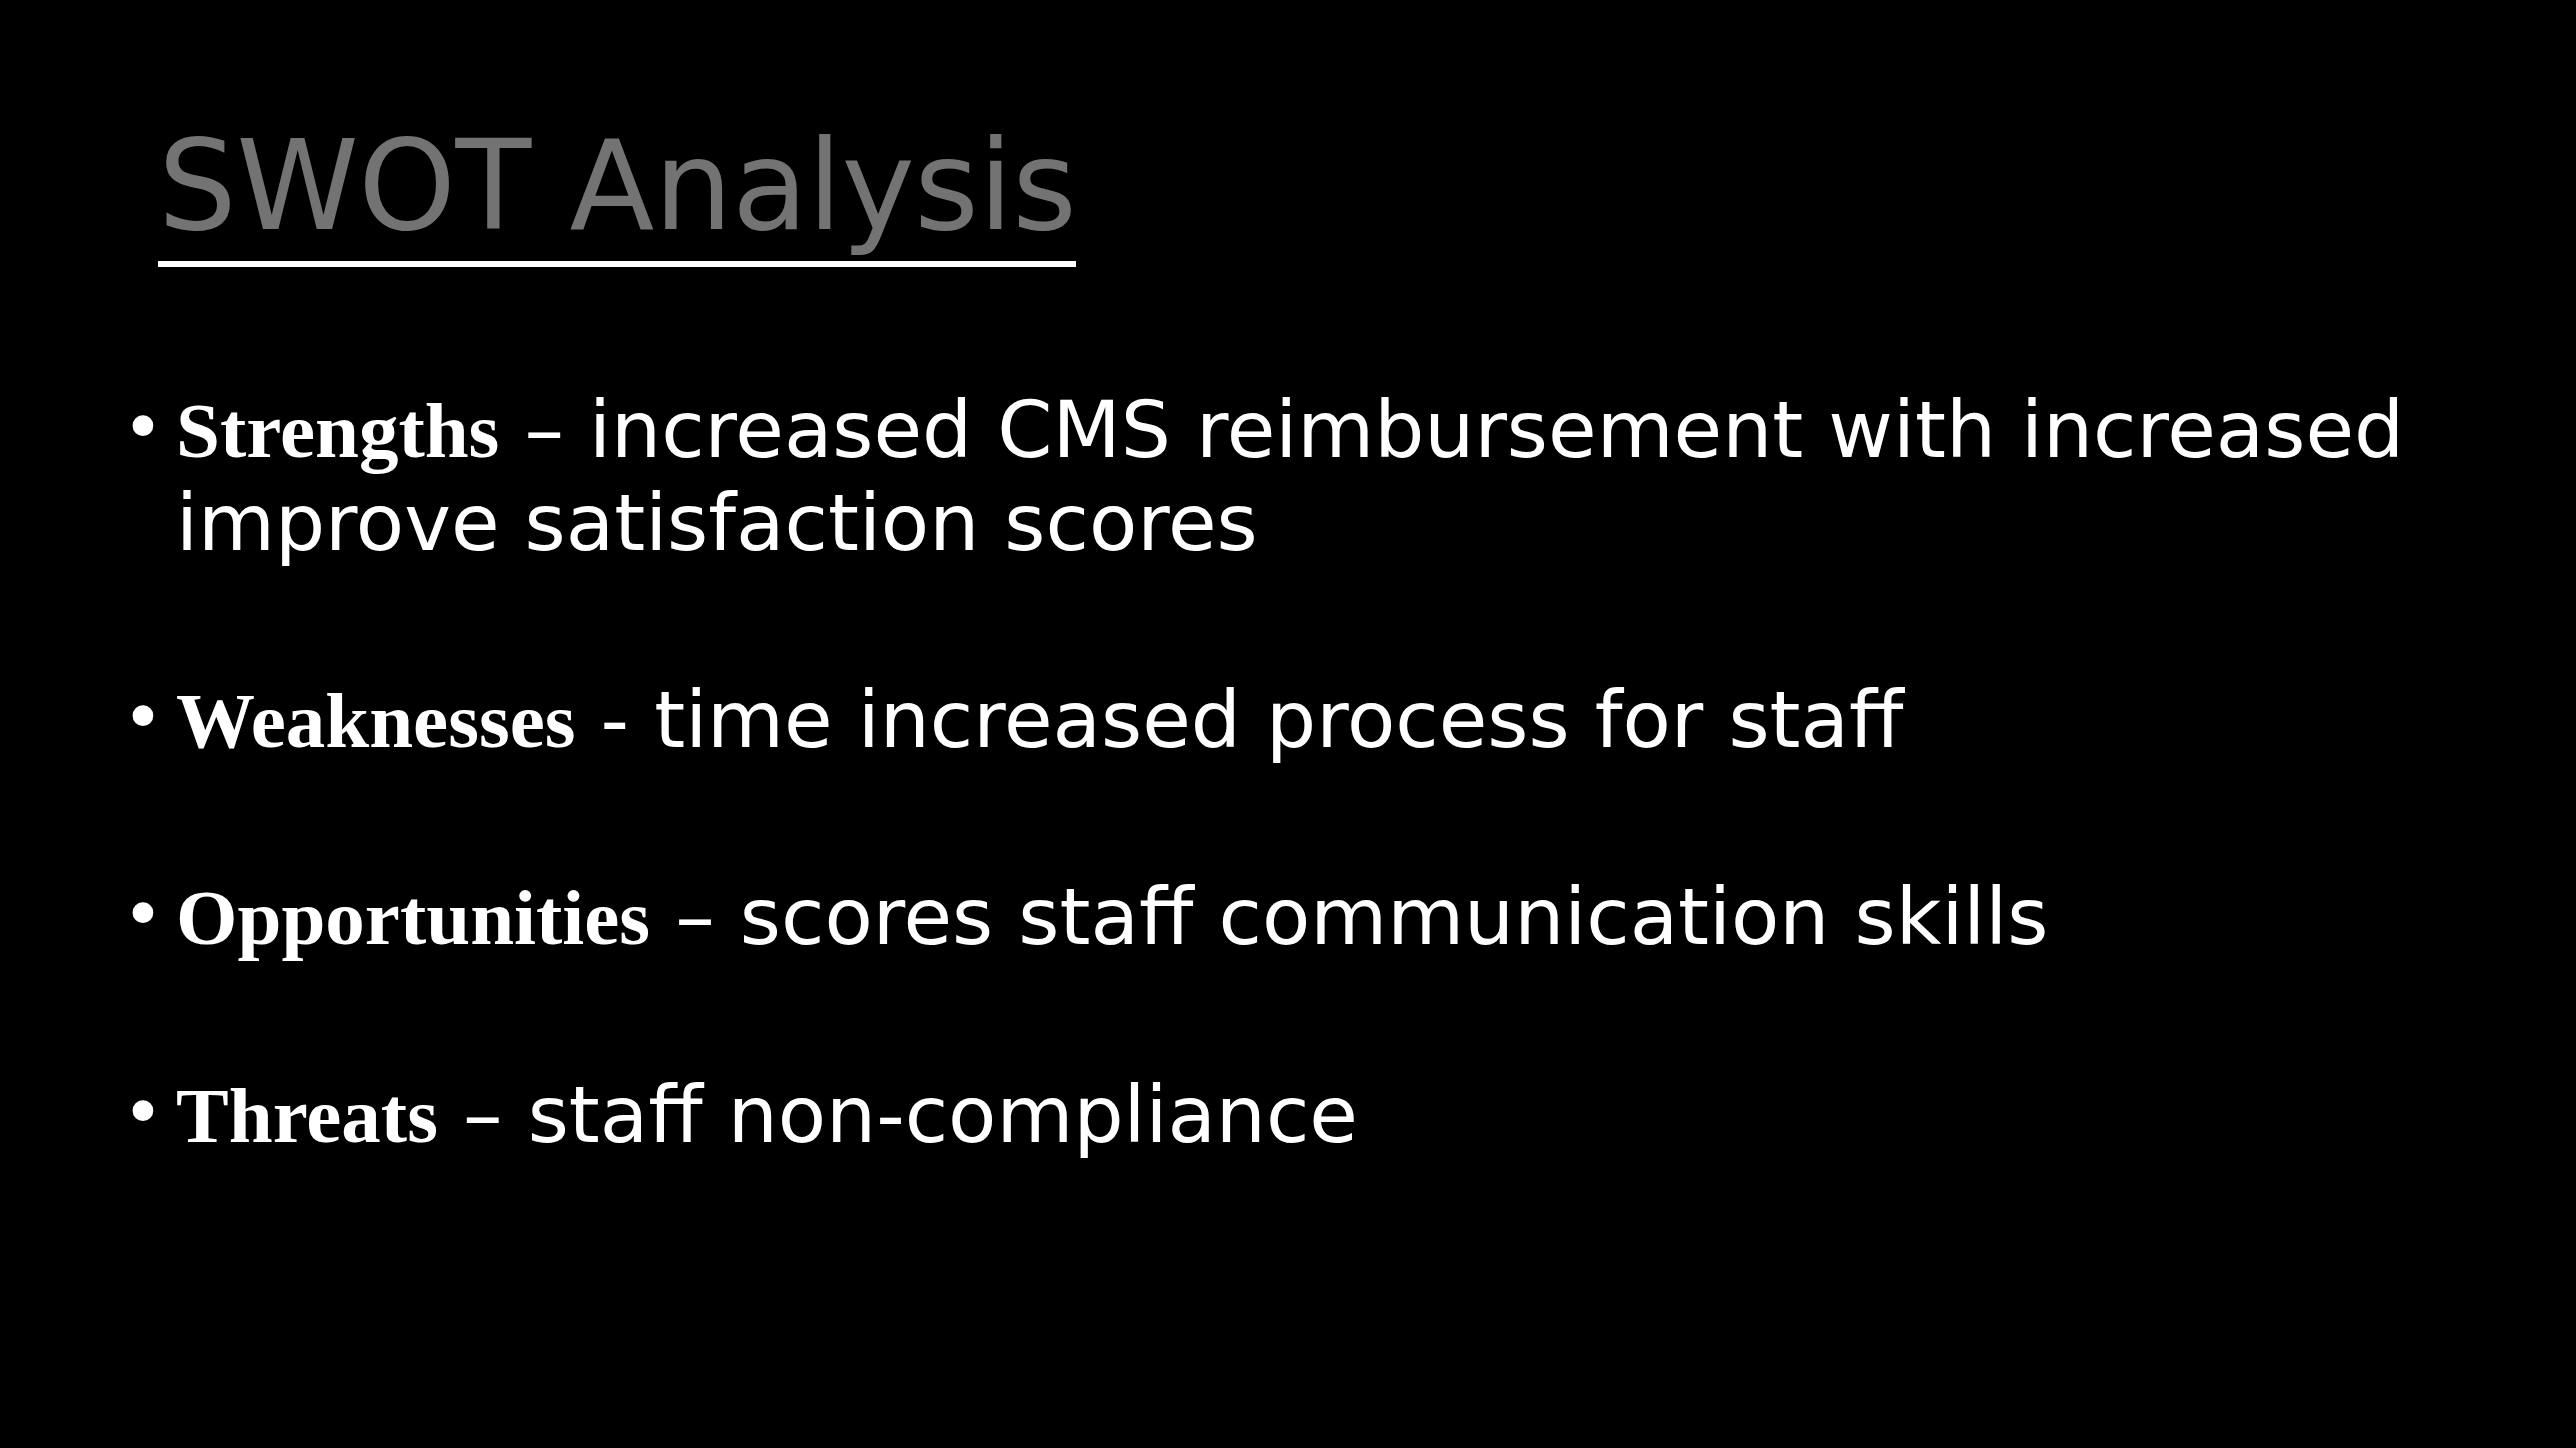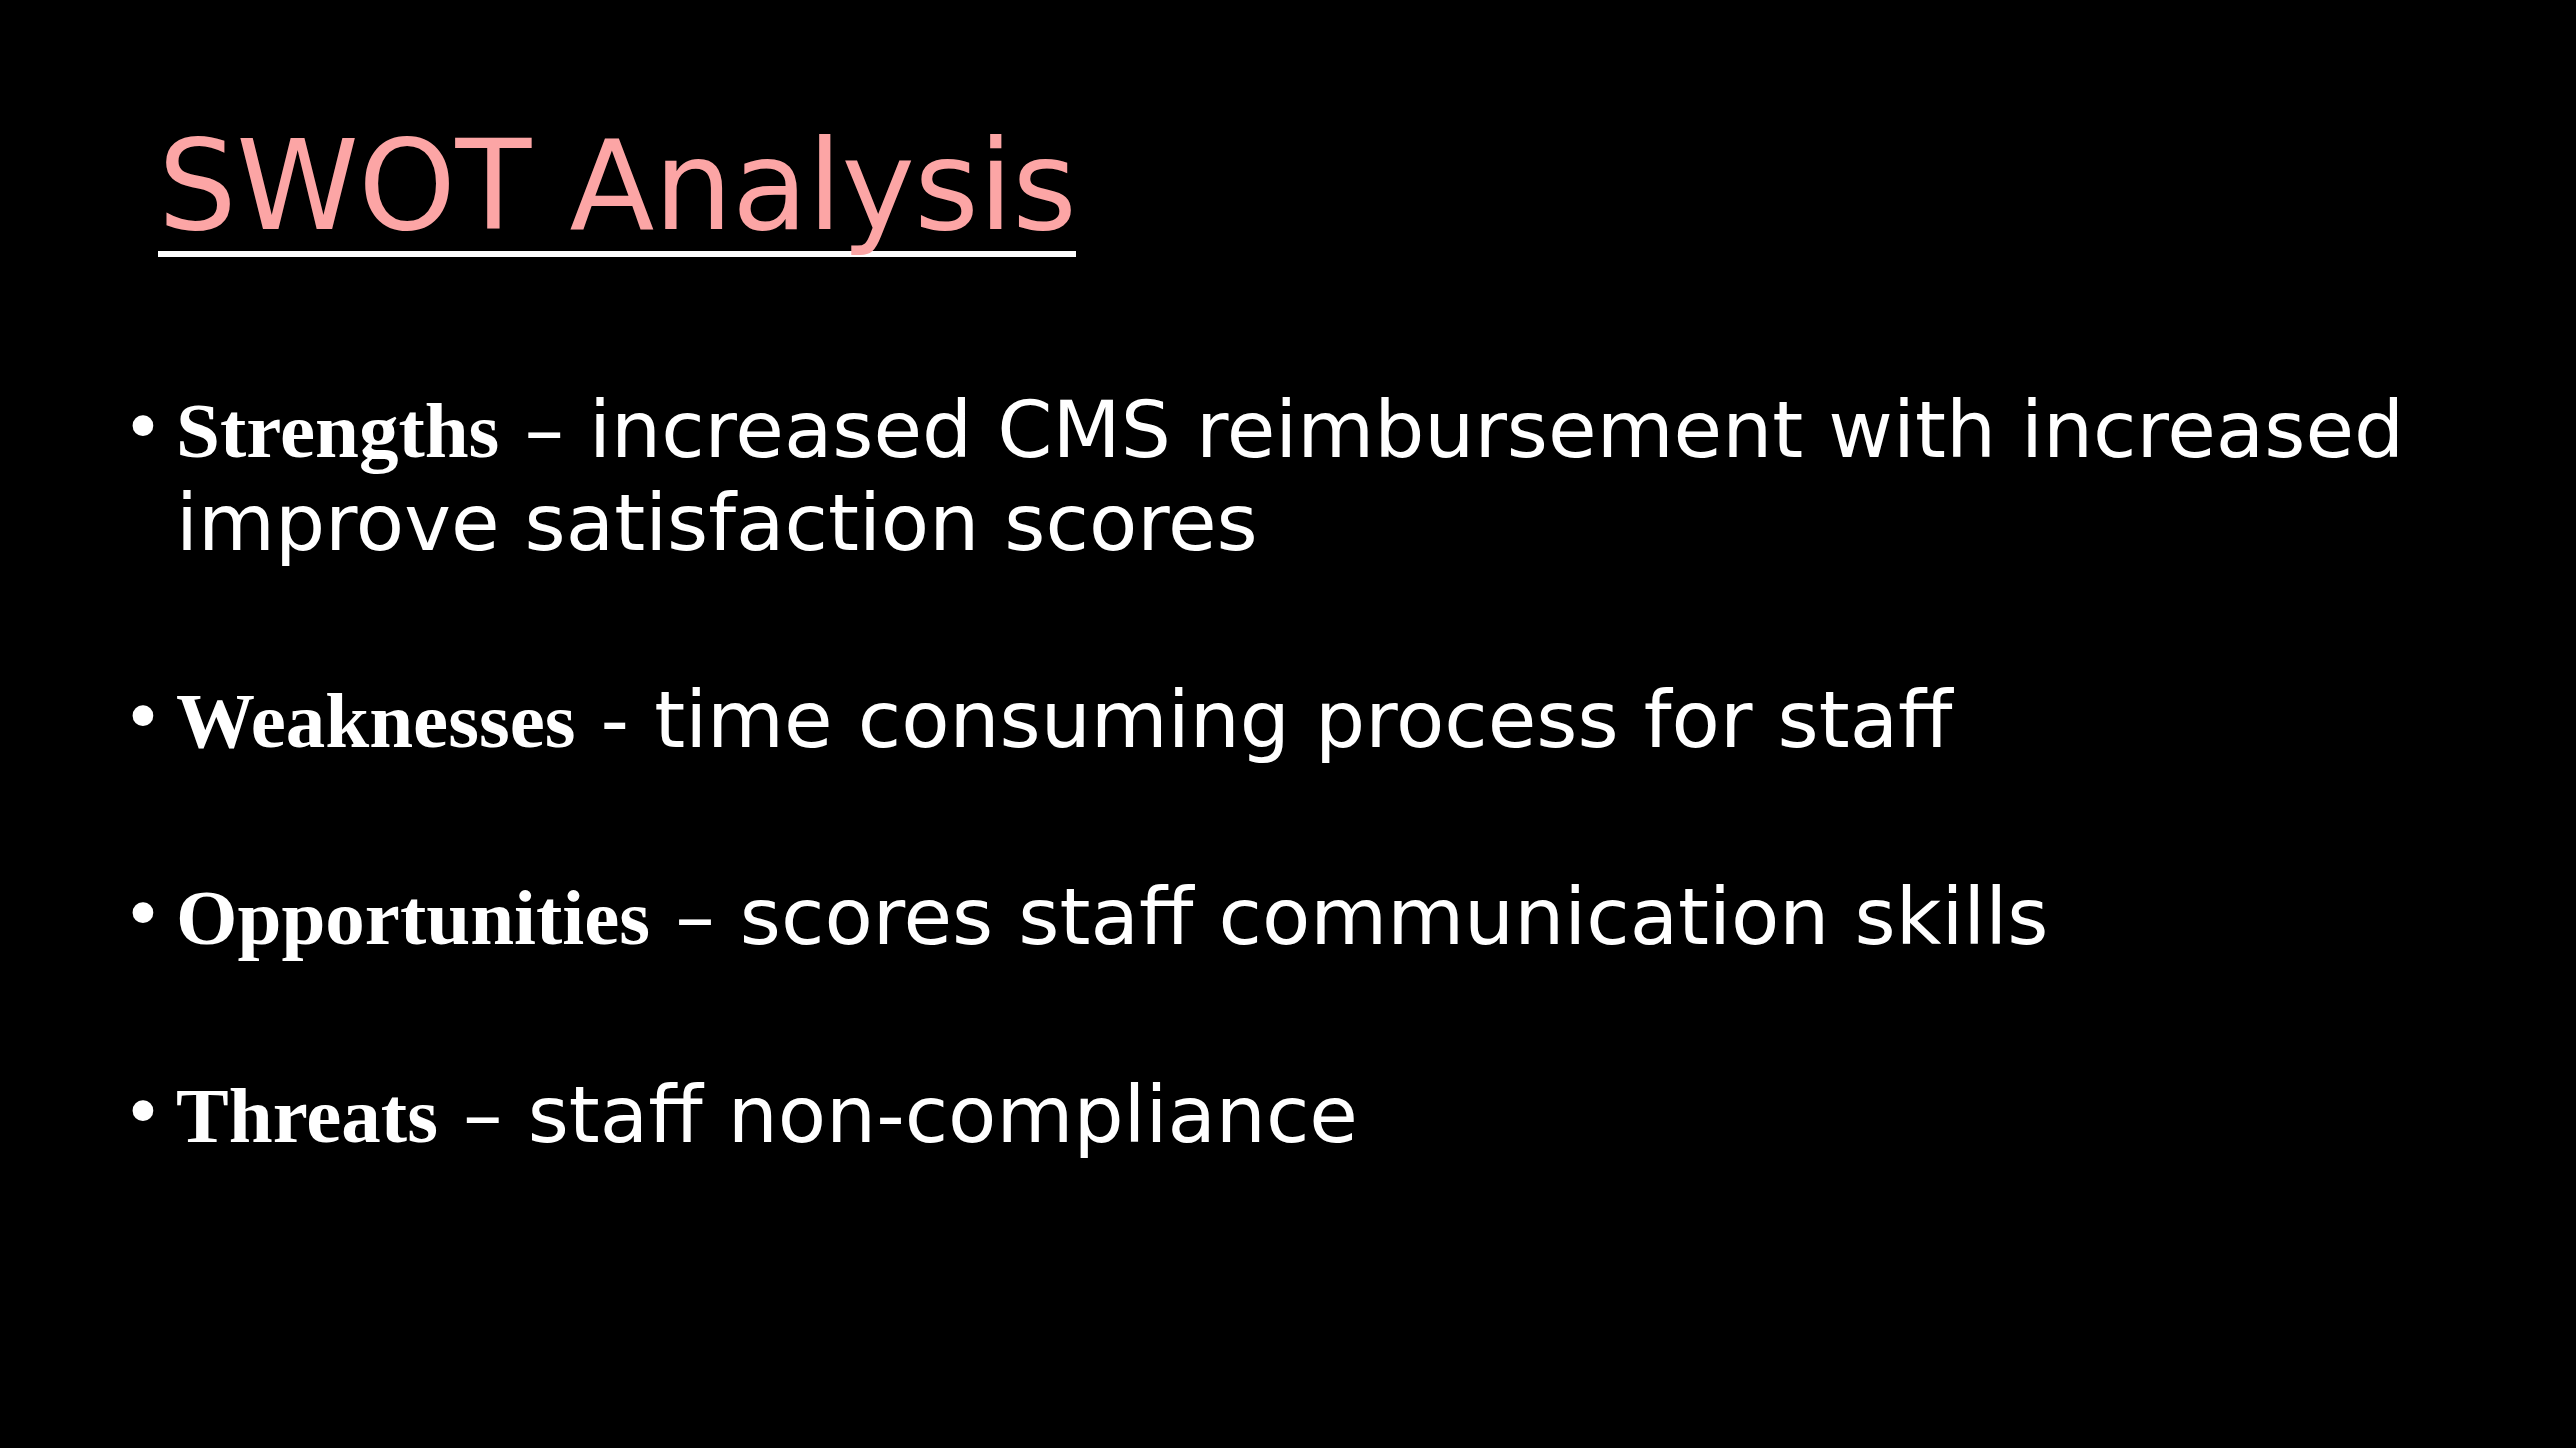--- a/index.html
+++ b/index.html
@@ -22,27 +22,27 @@
   }
 
   
   .title-wrap {
     position: absolute;
     left: 158px;
     top: 124px;
   }
   .slide-title {
     display: inline-block;
-    color: #fca5a5;
+    color: #737373;
     font-size: 124px;
     font-weight: 400;
     line-height: 1.0;
     letter-spacing: -0.5px;
     white-space: nowrap;
-    padding-bottom: 3px;
+    padding-bottom: 13px;
     border-bottom: 6.8px solid #ffffff;
   }
 
   
   .body-list {
     position: absolute;
     left: 122px;
     top: 384px;
     width: 2395px;
   }
@@ -91,21 +91,21 @@
 
     <div class="bullet-row">
       <span class="bullet-marker">•</span>
       <span class="bullet-text"><span class="kw">Strengths</span><span class="desc"> – </span><span class="desc">increased CMS reimbursement with increased improve satisfaction scores</span></span>
     </div>
 
     <div class="bullet-gap"></div>
 
     <div class="bullet-row">
       <span class="bullet-marker">•</span>
-      <span class="bullet-text"><span class="kw">Weaknesses</span><span class="desc"> - </span><span class="desc">time consuming process for staff</span></span>
+      <span class="bullet-text"><span class="kw">Weaknesses</span><span class="desc"> - </span><span class="desc">time increased process for staff</span></span>
     </div>
 
     <div class="bullet-gap"></div>
 
     <div class="bullet-row">
       <span class="bullet-marker">•</span>
       <span class="bullet-text"><span class="kw">Opportunities</span><span class="desc"> – </span><span class="desc">scores staff communication skills</span></span>
     </div>
 
     <div class="bullet-gap"></div>

